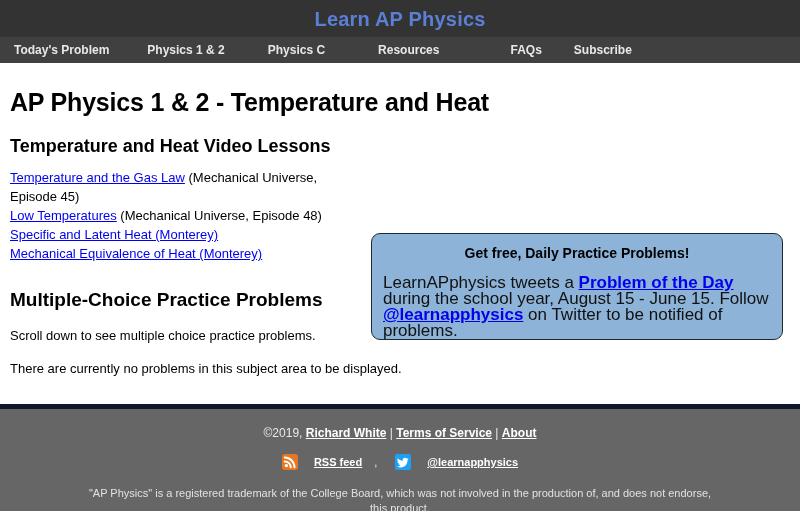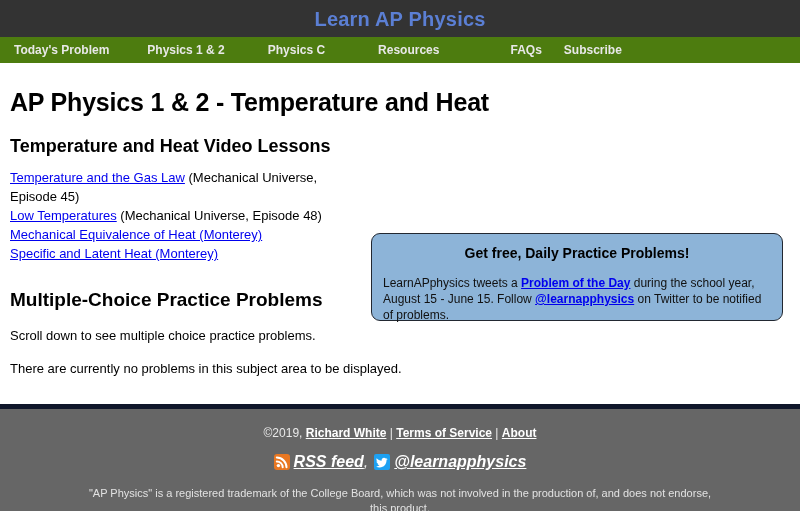--- a/index.html
+++ b/index.html
@@ -32,39 +32,39 @@
     color: #5b7fd4;
     font-size: 20px;
     font-weight: bold;
     letter-spacing: 0.2px;
     line-height: 1;
   }
 
   
   .navbar {
     height: 26px;
-    background: #4d7c0f;
+    background: #404040;
     display: flex;
     align-items: center;
     box-sizing: border-box;
   }
   .nav-item {
     color: #e8e8e8;
     font-size: 12px;
     font-weight: bold;
     text-decoration: none;
     white-space: nowrap;
     line-height: 1;
   }
   .nav-item:nth-child(1) { margin-left: 14px; }
   .nav-item:nth-child(2) { margin-left: 38px; }
   .nav-item:nth-child(3) { margin-left: 43px; }
   .nav-item:nth-child(4) { margin-left: 53px; }
   .nav-item:nth-child(5) { margin-left: 71px; }
-  .nav-item:nth-child(6) { margin-left: 22px; }
+  .nav-item:nth-child(6) { margin-left: 32px; }
 
   
   .content {
     position: relative;
     padding: 0 10px;
     height: 340px;
     box-sizing: border-box;
   }
   h1.page-title {
     font-size: 25px;
@@ -104,37 +104,37 @@
     margin: 17px 0 0 0;
     line-height: 16px;
   }
 
   
   .promo-box {
     position: absolute;
     left: 371px;
     top: 144px;
     width: 412px;
-    height: 88px;
+    height: 107px;
     box-sizing: border-box;
     background: #8db4d8;
     border: 1px solid #222831;
     border-radius: 9px;
     padding: 9px 11px 0 11px;
   }
   .promo-title {
     text-align: center;
     font-size: 14px;
     font-weight: bold;
     color: #000;
     margin: 2px 0 0 0;
   }
   .promo-body {
     margin: 14px 0 17px 0;
-    font-size: 12px;
+    font-size: 17px;
     line-height: 16px;
     color: #111;
     text-align: left;
   }
   .promo-body a {
     color: #0000ee;
     font-weight: bold;
     text-decoration: underline;
   }
 
@@ -159,27 +159,26 @@
   .footer-copy a,
   .footer-social a {
     color: #ffffff;
     text-decoration: underline;
     font-weight: bold;
   }
   .footer-copy .sep { font-weight: normal; color: #e9e9e9; }
 
   .footer-social {
     margin-top: 14px;
-    font-size: 16px;
+    font-size: 11px;
     display: flex;
     align-items: center;
     justify-content: center;
-    gap: 0px;
+    gap: 12px;
     line-height: 14px;
-    font-style: italic;
   }
   .icon-rss, .icon-twitter {
     display: inline-block;
     width: 16px;
     height: 16px;
     border-radius: 3px;
     vertical-align: middle;
     flex: 0 0 auto;
   }
   .icon-rss { background: #e87722; margin-right: 4px; }
@@ -221,24 +220,24 @@
     <h2 class="section-title">Temperature and Heat Video Lessons</h2>
 
     <div class="lesson-list">
       <div class="lesson-line">
         <a class="body-link" href="#">Temperature and the Gas Law</a><span class="lesson-note"> (Mechanical Universe, Episode 45)</span>
       </div>
       <div class="lesson-line">
         <a class="body-link" href="#">Low Temperatures</a><span class="lesson-note"> (Mechanical Universe, Episode 48)</span>
       </div>
       <div class="lesson-line">
+        <a class="body-link" href="#">Specific and Latent Heat (Monterey)</a>
+      </div>
+      <div class="lesson-line">
         <a class="body-link" href="#">Mechanical Equivalence of Heat (Monterey)</a>
-      </div>
-      <div class="lesson-line">
-        <a class="body-link" href="#">Specific and Latent Heat (Monterey)</a>
       </div>
     </div>
 
     <h2 class="mc-title">Multiple-Choice Practice Problems</h2>
     <p class="body-para">Scroll down to see multiple choice practice problems.</p>
     <p class="body-para">There are currently no problems in this subject area to be displayed.</p>
 
     <div class="promo-box">
       <div class="promo-title">Get free, Daily Practice Problems!</div>
       <div class="promo-body">

